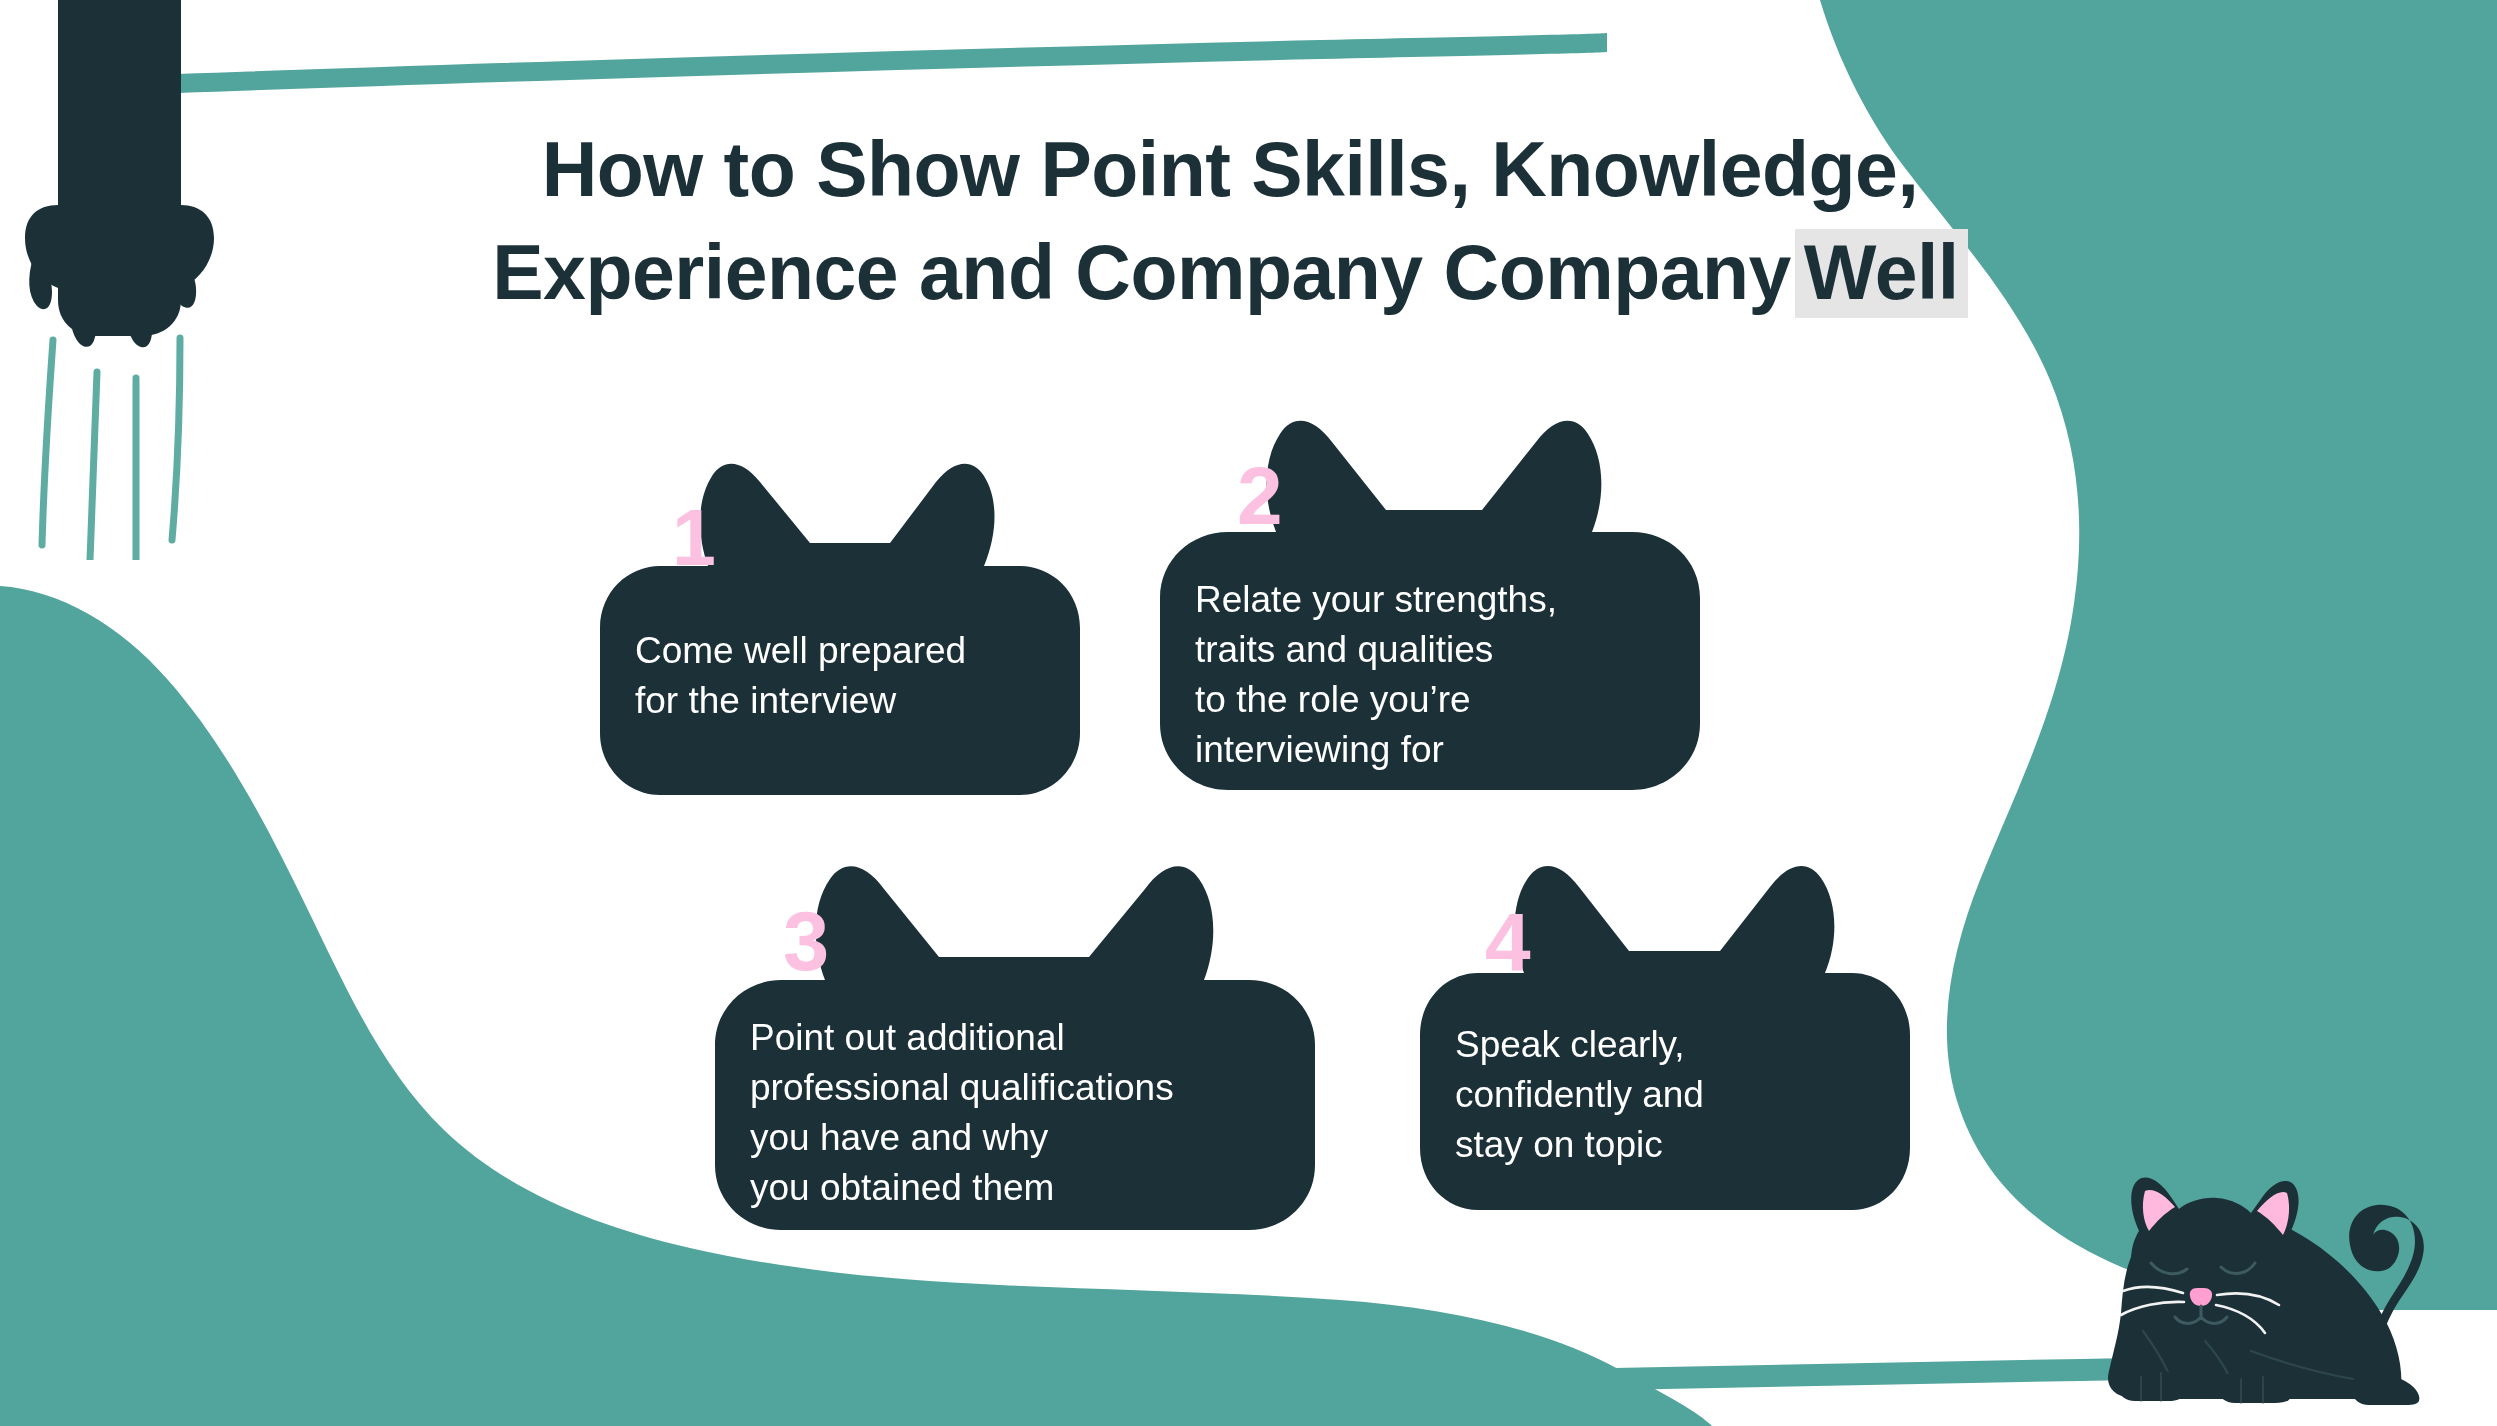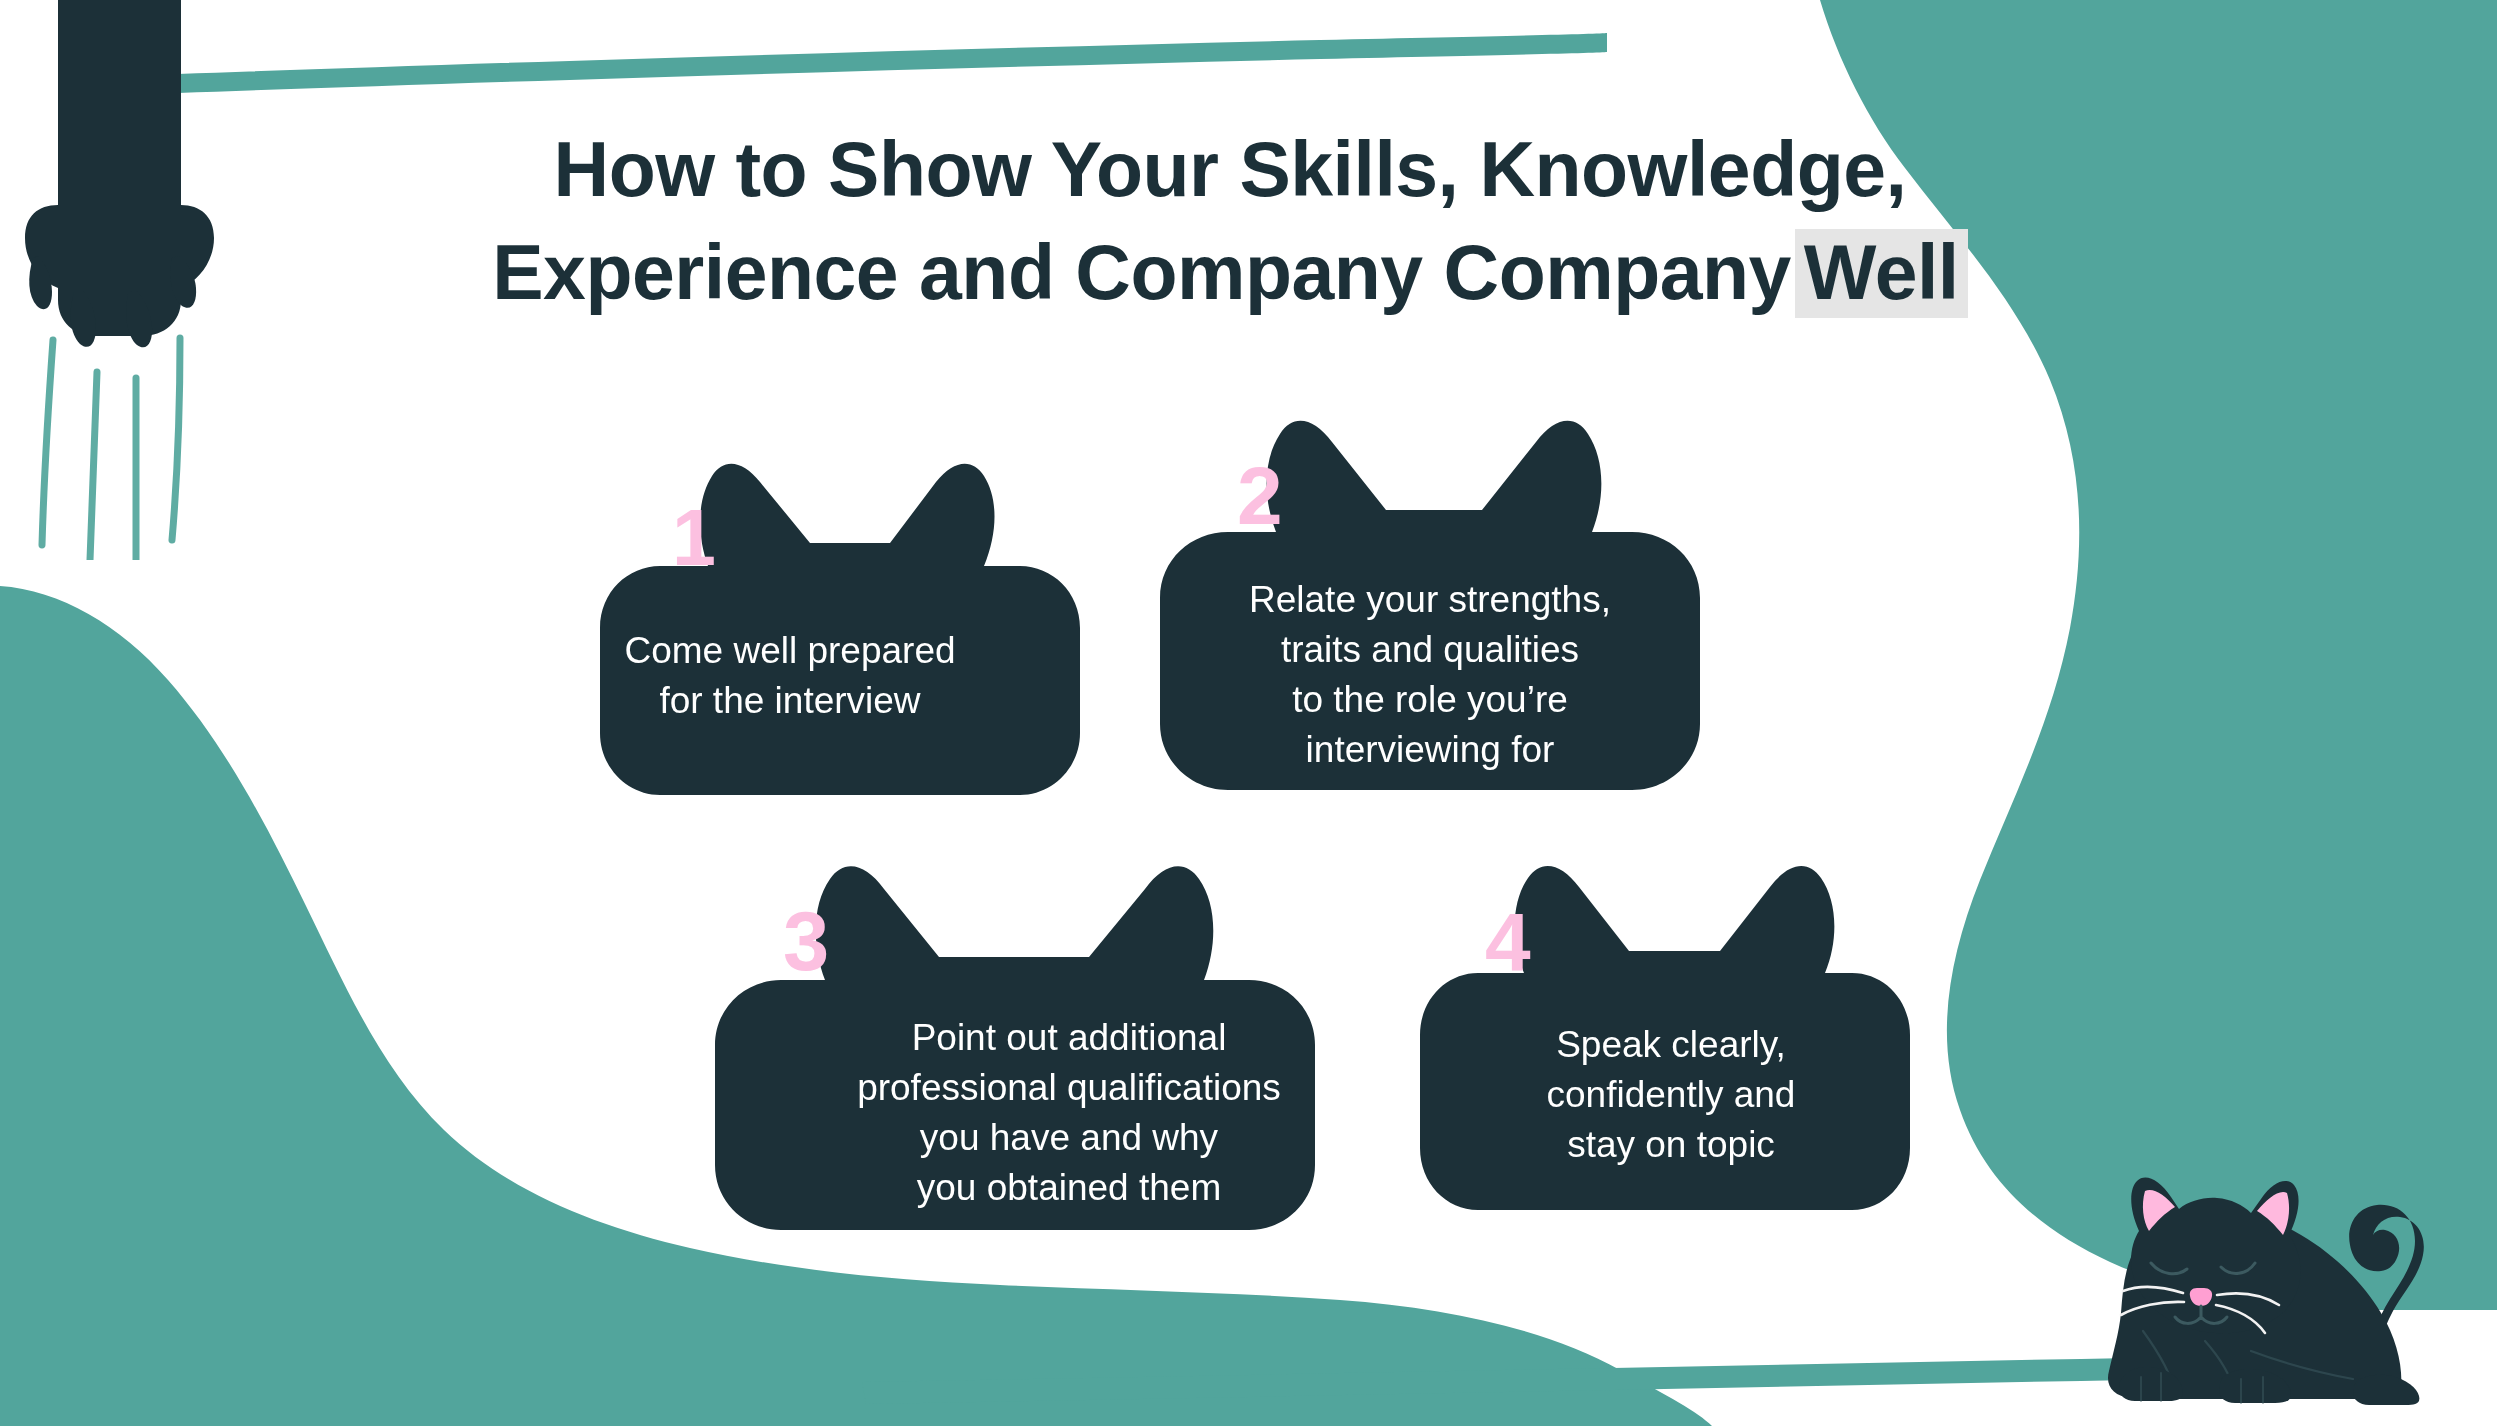--- a/index.html
+++ b/index.html
@@ -65,25 +65,25 @@
     position: absolute;
     font-family: "Liberation Sans Narrow", "Liberation Sans", sans-serif;
     font-weight: bold;
     color: #fcc0e0;
     line-height: 1;
     z-index: 2;
   }
   .card-text {
     position: absolute;
     color: #ffffff;
-    text-align: center;
     font-size: 37px;
     line-height: 50px;
     z-index: 2;
     white-space: pre-line;
+    padding-left: 35px;
   }
   
   #card-1 { left: 600px; top: 440px; width: 480px; height: 355px; }
   #card-1 .card-num { left: 72px; top: 58px; font-size: 79px; }
   #card-1 .card-text { left: 0; top: 186px; width: 380px; }
 
   #card-2 { left: 1160px; top: 400px; width: 540px; height: 390px; }
   #card-2 .card-num { left: 77px; top: 55px; font-size: 82px; }
   #card-2 .card-text { left: 0; top: 175px; width: 540px; }
 
@@ -169,21 +169,21 @@
 
     <g stroke="#52a59c" stroke-width="7" stroke-linecap="round" fill="none" opacity="0.92">
       <path d="M 53 340 C 48 410 44 475 42 545"></path>
       <path d="M 97 372 C 94 440 92 500 90 560"></path>
       <path d="M 136 378 C 136 440 136 500 136 560"></path>
       <path d="M 180 338 C 180 400 178 470 172 540"></path>
     </g>
   </svg>
 
   <div class="title-block">
-    <div class="title-line">How to Show Your Skills, Knowledge,</div>
+    <div class="title-line">How to Show Point Skills, Knowledge,</div>
     <div class="title-line"><span>Experience and Company Company</span><span class="title-hl">Well</span></div>
   </div>
 
   <div class="card" id="card-1">
     <svg width="480" height="355" viewBox="0 0 480 355" xmlns="http://www.w3.org/2000/svg">
       <path d="M 108 126
                C 96 92 98 58 112 36
                C 124 18 142 20 160 42
                L 210 103
                L 290 103

